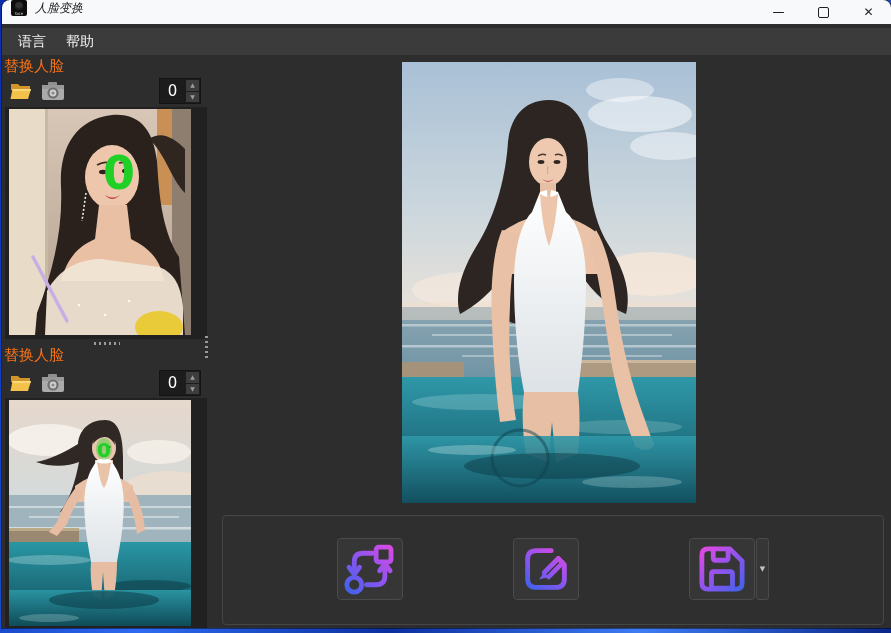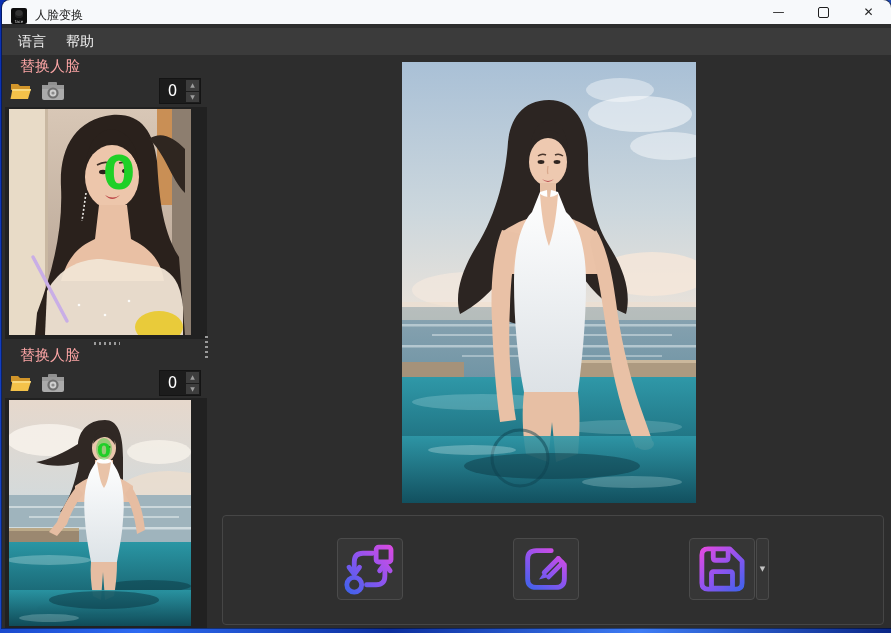--- a/index.html
+++ b/index.html
@@ -6,39 +6,39 @@
   body{
     width:891px;height:633px;overflow:hidden;position:relative;
     background:linear-gradient(100deg,#0a2fb0 0%,#2e6bf2 25%,#0c2f9e 50%,#3e7cf5 75%,#0a2686 100%);
     font-family:"DejaVu Sans","Liberation Sans",sans-serif;
   }
   .window{position:absolute;left:2px;top:0;width:889px;height:628px;
     border-radius:8px 8px 0 0;overflow:hidden;background:#2d2d2d;
     box-shadow:0 0 0 1px rgba(0,0,0,.45);}
   
   .titlebar{position:absolute;top:0;left:0;right:0;height:24px;background:#f7f9fb;
-    display:flex;align-items:flex-end;}
+    display:flex;align-items:flex-start;font-style:italic;}
   .app-icon{width:16px;height:16px;margin-left:9px;background:#0d0d0d;border-radius:2px;
     position:relative;flex:0 0 auto;}
   .app-icon .face-blob{position:absolute;left:4px;top:2px;width:8px;height:8px;border-radius:50%;
     background:#333;box-shadow:inset 0 -2px 0 #1d1d1d;}
   .app-icon .face-word{position:absolute;left:0;right:0;bottom:0;text-align:center;
     font-size:4px;line-height:5px;color:#cfcfcf;}
   .window-title{font-size:12px;color:#1a1a1a;margin-left:8px;}
   .win-controls{margin-left:auto;display:flex;height:100%;}
   .wc{width:45px;height:100%;display:flex;align-items:center;justify-content:center;
     color:#1f1f1f;font-size:12px;}
   .maxbox{width:9px;height:9px;border:1.3px solid #1f1f1f;border-radius:2px;display:block;}
   
   .menubar{position:absolute;top:28px;left:0;right:0;height:27px;background:#3b3b3b;
     display:flex;align-items:center;padding-left:6px;}
   .menu-item{color:#f2f2f2;font-size:14px;padding:3px 10px;}
   
   .content{position:absolute;top:55px;left:0;right:0;bottom:0;background:#2d2d2d;}
-  .panel-title{position:absolute;left:18px;color:#fca5a5;font-size:15px;white-space:nowrap;}
+  .panel-title{position:absolute;left:2px;color:#f97316;font-size:15px;white-space:nowrap;}
   .tool-btn{position:absolute;width:26px;height:24px;display:flex;align-items:center;justify-content:center;}
   .spinbox{position:absolute;width:42px;height:26px;background:#1c1c1c;display:flex;
     border:1px solid #141414;box-sizing:border-box;}
   .spin-value{flex:1;color:#ffffff;font-size:15px;display:flex;align-items:center;justify-content:center;}
   .spin-btns{width:13px;display:flex;flex-direction:column;gap:1px;padding:1px 1px;}
   .spin-btn{flex:1;background:#3d3d3d;color:#9d9d9d;font-size:6px;line-height:6px;
     display:flex;align-items:center;justify-content:center;}
   .facelist{position:absolute;left:3px;width:202px;background:#212121;}
   .thumb{position:absolute;left:7px;width:182px;overflow:hidden;}
   .thumb svg{display:block;}

